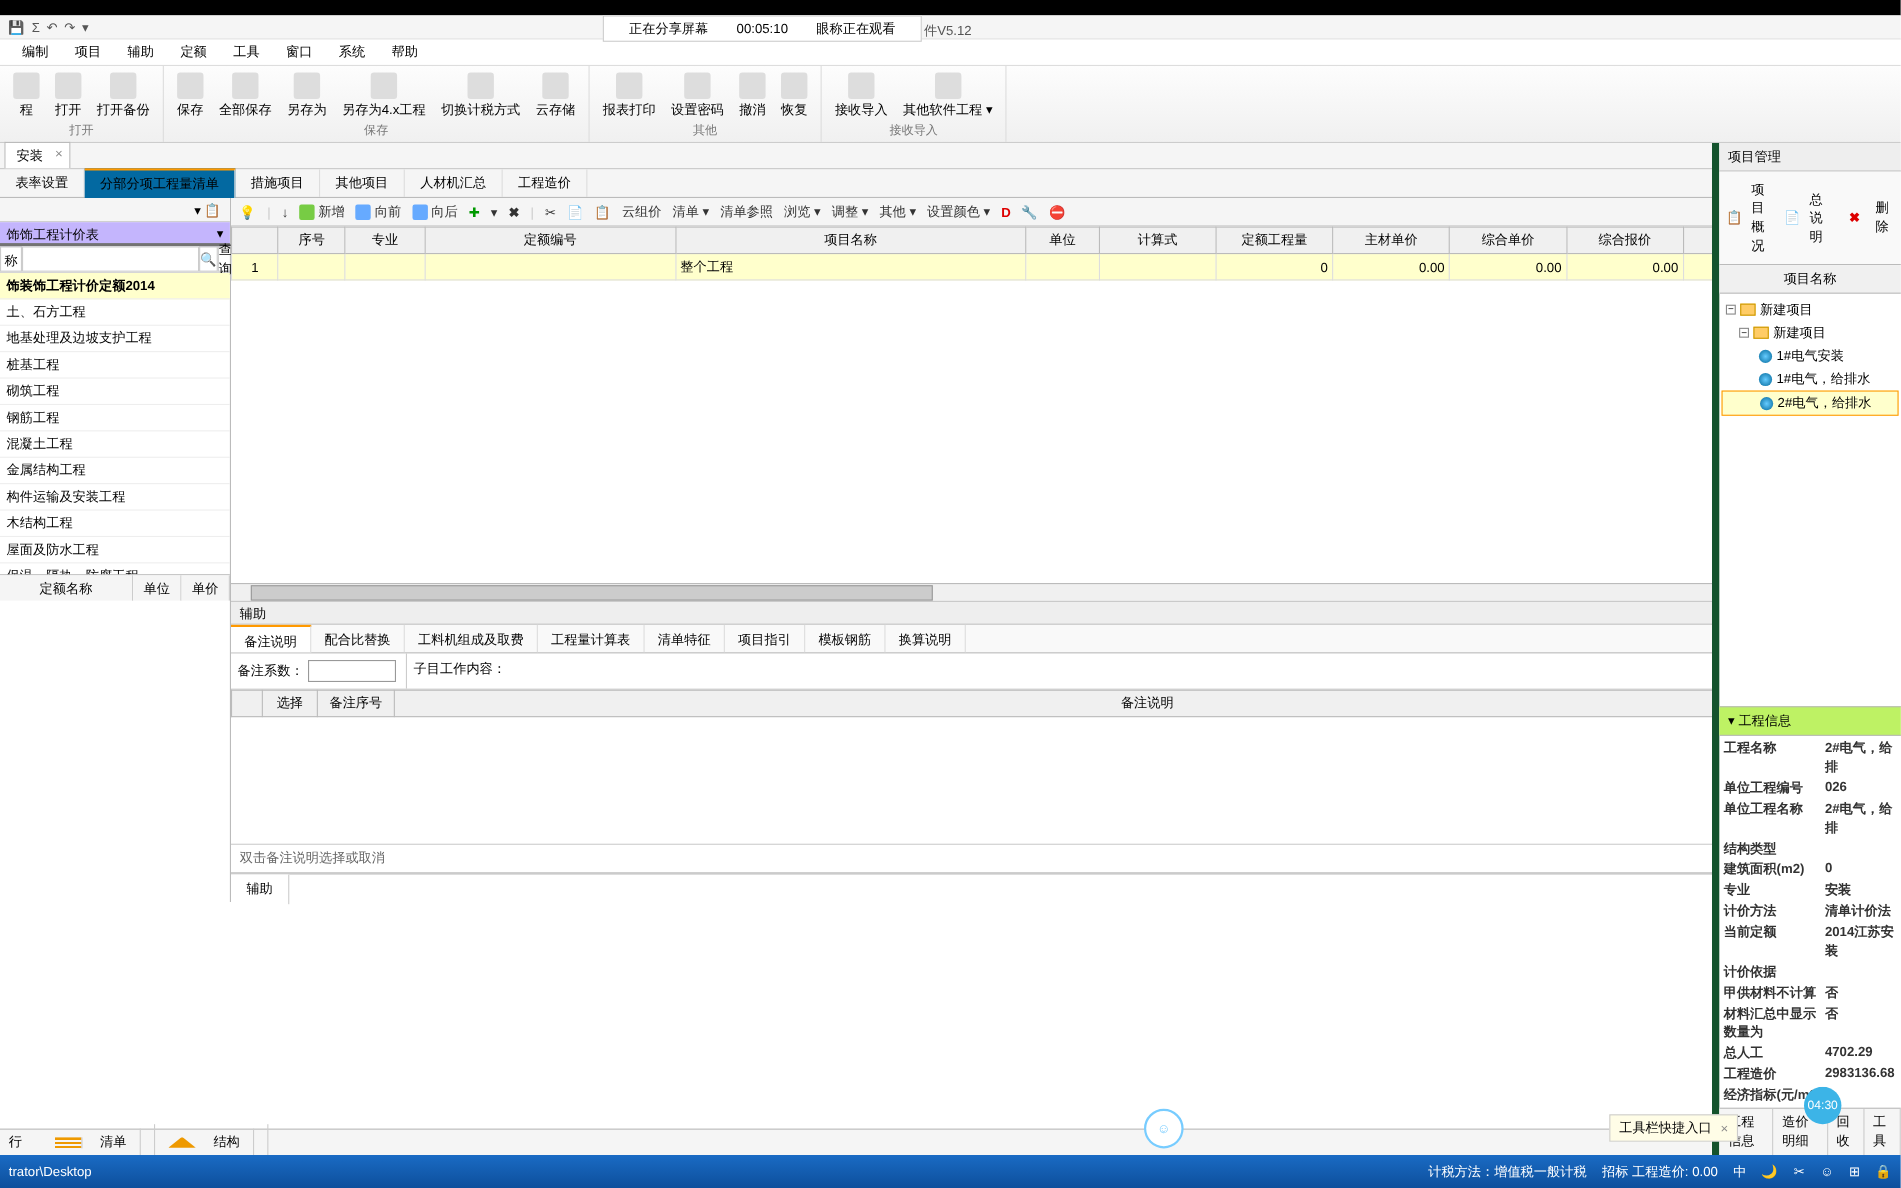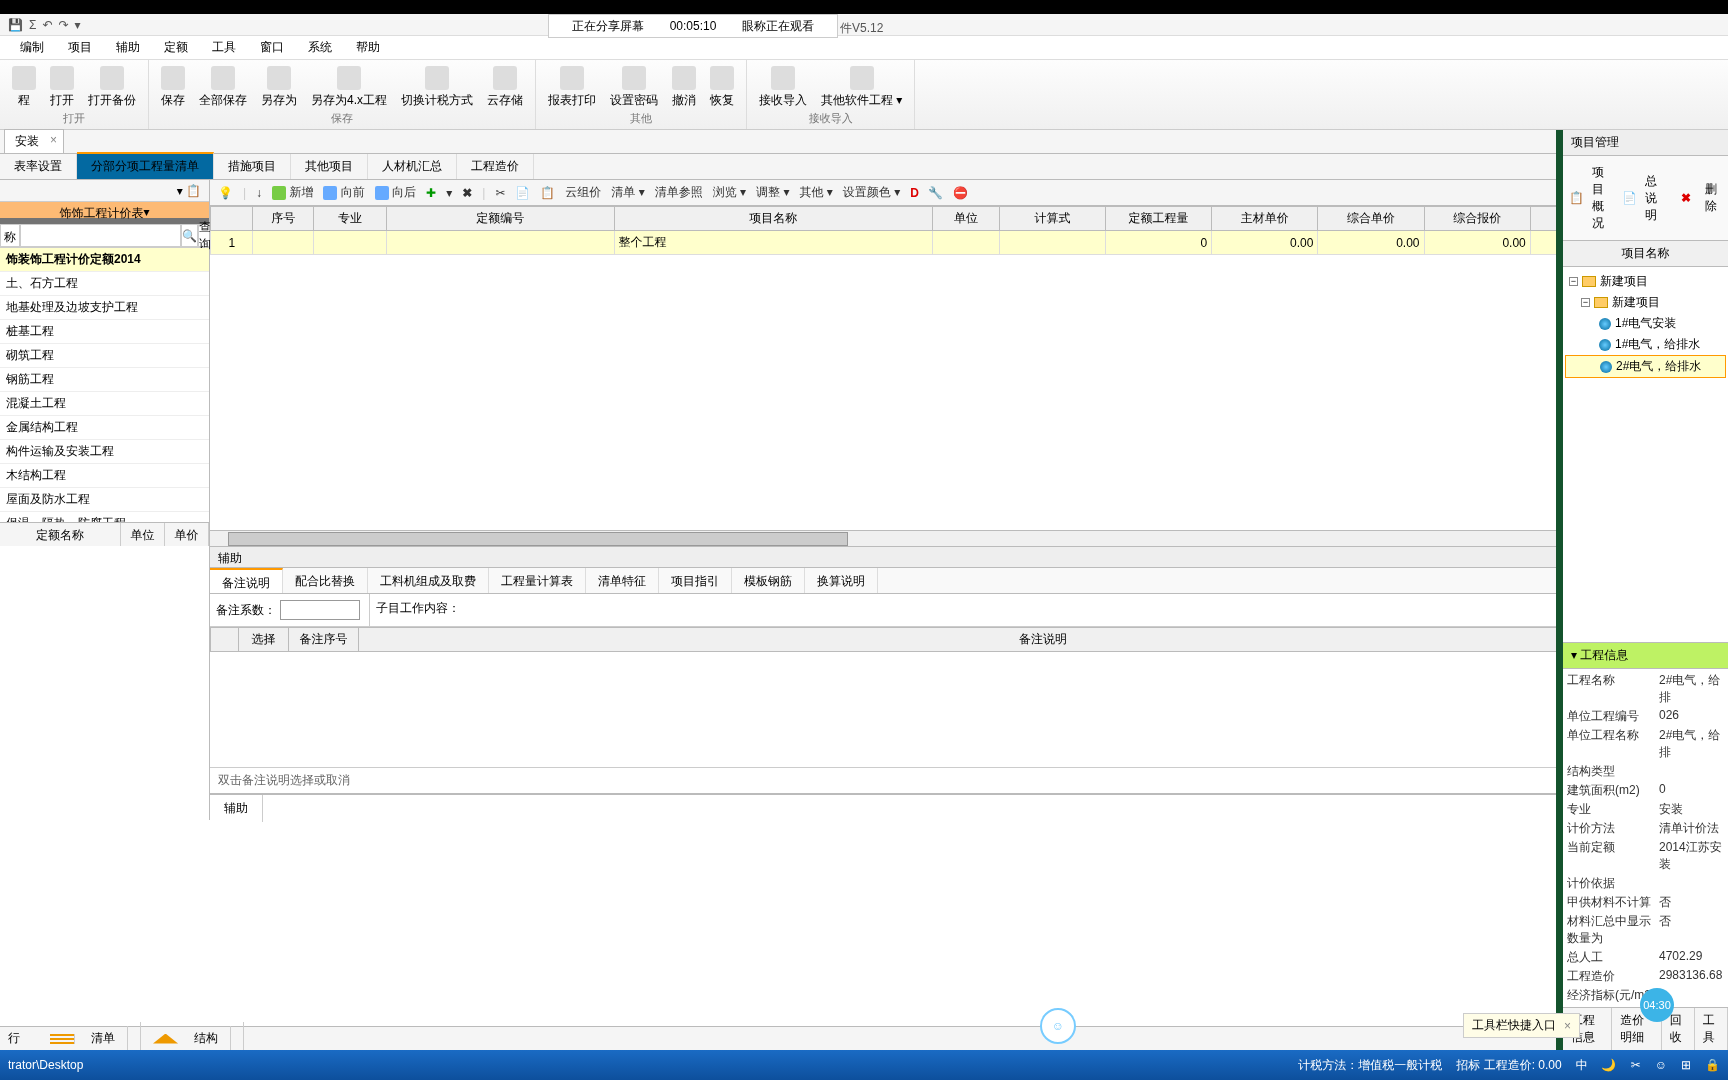--- a/index.html
+++ b/index.html
@@ -19,28 +19,28 @@
 .ribbon-group { border-right: 1px solid #ddd; padding: 4px 8px; display: flex; flex-direction: column; }
 .ribbon-btns { display: flex; gap: 6px; flex: 1; }
 .ribbon-btn { display: flex; flex-direction: column; align-items: center; justify-content: center; cursor: pointer; padding: 2px 4px; }
 .ribbon-btn .icon { width: 24px; height: 24px; background: #ddd; border-radius: 3px; margin-bottom: 2px; }
 .ribbon-group-label { text-align: center; color: #777; font-size: 11px; }
 
 .doc-tabs { height: 24px; background: #f5f5f5; display: flex; align-items: flex-end; border-bottom: 1px solid #bbb; padding-left: 4px; }
 .doc-tab { padding: 3px 24px 3px 10px; background: #fff; border: 1px solid #bbb; border-bottom: none; position: relative; }
 .doc-tab .close { position: absolute; right: 6px; top: 3px; cursor: pointer; color: #888; }
 
-.worktabs { height: 26px; background: #f5f5f5; display: flex; align-items: flex-end; border-bottom: 1px solid #bbb; }
+.worktabs { height: 26px; background: #f5f5f5; display: flex; align-items: center; border-bottom: 1px solid #bbb; }
 .worktab { padding: 4px 14px; cursor: pointer; border-right: 1px solid #ddd; }
 .worktab.active { background: #0369a1; border-top: 2px solid #f90; }
 
 .main { display: flex; height: 640px; }
 .leftpanel { width: 210px; border-right: 1px solid #bbb; display: flex; flex-direction: column; }
 .lp-header { height: 22px; background: #f5f5f5; border-bottom: 1px solid #ccc; display:flex; align-items:center; justify-content:flex-end; padding-right:8px; }
-.lp-title { height: 22px; background: #fdba74; border-bottom: 6px solid #737373; padding: 3px 6px; display:flex; justify-content:center; }
+.lp-title { height: 22px; background: #c4b5fd; border-bottom: 3px solid #737373; padding: 3px 6px; display:flex; justify-content:space-between; }
 .lp-search { display: flex; height: 24px; border-bottom: 1px solid #ccc; }
 .lp-search input { flex: 1; border: 1px solid #ccc; padding: 2px; }
 .lp-search .sbtn { width: 26px; display: flex; align-items: center; justify-content: center; border: 1px solid #ccc; cursor: pointer; }
 .lp-search .qbtn { width: 34px; display: flex; align-items: center; justify-content: center; border: 1px solid #ccc; cursor: pointer; }
 .lp-tree { flex: 1; overflow: auto; }
 .lp-tree .node { padding: 3px 6px; border-bottom: 1px solid #eee; cursor: pointer; }
 .lp-tree .node.sel { background: #ffffcc; font-weight: bold; }
 .lp-cols { display: flex; height: 24px; border-top: 1px solid #bbb; }
 .lp-cols div { flex: 1; text-align: center; border-right: 1px solid #ccc; padding: 4px; background: #f5f5f5; }
 
@@ -83,21 +83,21 @@
 .rp-header { background: #f0f0f0; text-align: center; padding: 4px; border-bottom: 1px solid #bbb; }
 .rp-tree { padding: 4px 2px; }
 .rp-tree .rnode { padding: 2px 4px; display: flex; align-items: center; gap: 4px; cursor: pointer; white-space:nowrap; }
 .rp-tree .rnode.sel { background: #ffffcc; border: 1px solid #f90; }
 .folder-icon { display: inline-block; width: 14px; height: 11px; background: #fc6; border: 1px solid #c90; }
 .globe-icon { display: inline-block; width: 12px; height: 12px; background: radial-gradient(#6cf, #069); border-radius: 50%; }
 .minus-icon { display:inline-block; width:9px; height:9px; border:1px solid #888; text-align:center; line-height:7px; font-size:9px; }
 
 .rp-info-title { background: #bef264; padding: 4px 8px; border-top: 1px solid #bbb; border-bottom: 1px solid #bbb; margin-top: 260px; }
 .rp-info { padding: 2px 4px; }
-.rp-info .irow { display: flex; padding: 1px 0; }
+.rp-info .irow { display: flex; padding: 1px 0; font-weight: bold; }
 .rp-info .irow .k { width: 92px; color: #333; }
 .rp-info .irow .v { flex: 1; color: #333; }
 
 .bottombar { position: absolute; bottom: 30px; left: 0; right: 172px; height: 24px; background: #f5f5f5; border-top: 1px solid #bbb; display: flex; align-items: center; }
 .bottombar .bb-left { padding: 0 8px; }
 .bottombar .bb-tabs { display: flex; margin-left: 10px; }
 .bottombar .bb-tabs span { padding: 4px 12px; border-right: 1px solid #ccc; cursor: pointer; display:flex; gap:4px; align-items:center;}
 .listicon { display:inline-block; width:12px; height:10px; background: repeating-linear-gradient(#e90, #e90 2px, transparent 2px, transparent 4px); }
 .structicon { display:inline-block; width:12px; height:10px; background: #e90; clip-path: polygon(50% 0, 100% 100%, 0 100%); }
 

